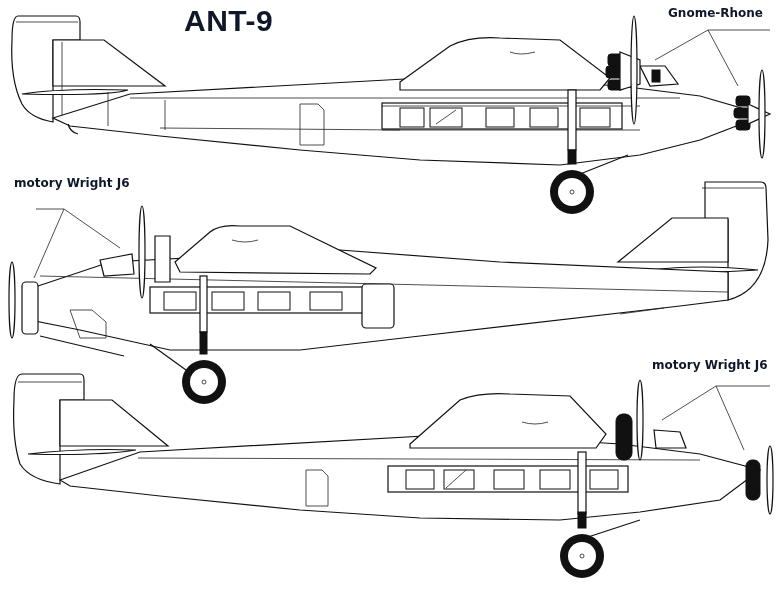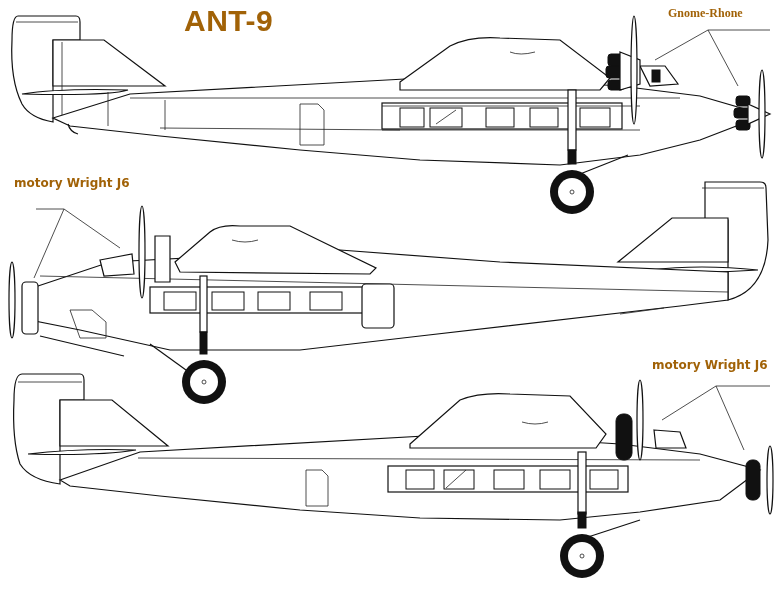--- a/index.html
+++ b/index.html
@@ -1,33 +1,33 @@
 <!DOCTYPE html>
 <html><head>
 <meta charset="utf-8">
 <style>
   html, body { margin: 0; padding: 0; background: #ffffff; }
   #stage { position: relative; width: 780px; height: 594px; overflow: hidden; background: #ffffff; }
   svg { position: absolute; left: 0; top: 0; }
-  .lbl { position: absolute; color: #a16207; white-space: nowrap; }
+  .lbl { position: absolute; color: #0f172a; white-space: nowrap; }
   .title { font-family: "Liberation Sans", sans-serif; font-weight: bold; font-size: 30px; letter-spacing: 0.5px; }
   .note { font-family: "DejaVu Sans", sans-serif; font-weight: bold; font-size: 12px; }
   .ln { fill: none; stroke: #111; stroke-width: 1.2; }
   .thin { fill: none; stroke: #222; stroke-width: 0.8; }
   .fill { fill: #fff; stroke: #111; stroke-width: 1.2; }
   .blk { fill: #111; stroke: #111; }
   .glass { fill: #fff; stroke: #111; stroke-width: 1; }
 </style>
 </head>
 <body>
 
 <div id="stage">
 
   <div class="lbl title" style="left:184px; top:4px;">ANT-9</div>
-  <div class="lbl note" style="left:668px; top:6px;font-family:Liberation Serif, serif;">Gnome-Rhone</div>
+  <div class="lbl note" style="left:668px; top:6px;">Gnome-Rhone</div>
   <div class="lbl note" style="left:14px; top:176px;">motory Wright J6</div>
   <div class="lbl note" style="left:652px; top:358px;">motory Wright J6</div>
 
   <svg width="780" height="594" viewBox="0 0 780 594">
 
     <g>
 
       <polyline class="thin" points="655,60 708,30 770,30"></polyline>
       <line class="thin" x1="708" y1="30" x2="738" y2="86"></line>
 

